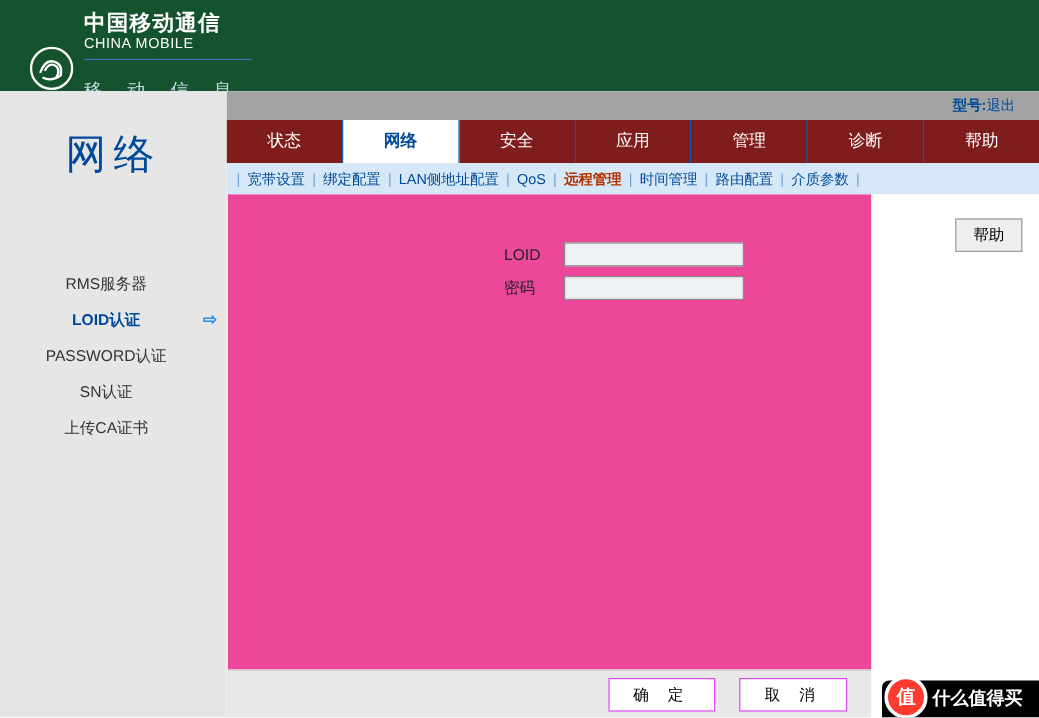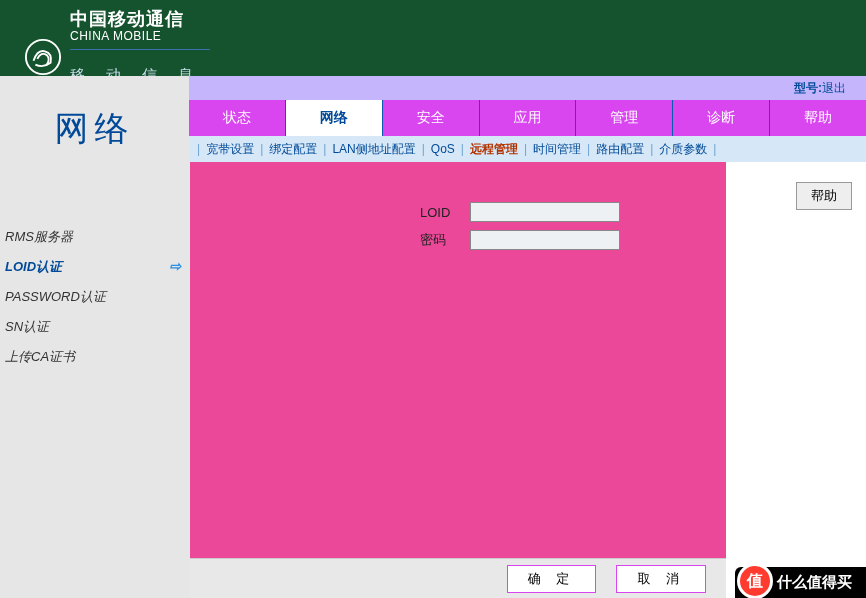--- a/index.html
+++ b/index.html
@@ -14,30 +14,30 @@
     .logo-sub { font-size: 15px; letter-spacing: 6px; margin-top: 6px; color: #cde; border-top: 1px solid #3a6fb0; padding-top: 16px; width: 140px; font-family: Liberation Mono, monospace; }
     .logo-wrap { display: flex; flex-direction: column; }
 
     .layout { display: flex; width: 866px; height: 522px; }
     .left-col { width: 189px; background: #e6e6e6; height: 100%; }
     .right-col { width: 677px; background: #fff; height: 100%; display: flex; flex-direction: column; }
 
     .section-title { color: #004a99; font-size: 34px; font-family: "KaiTi", "STKaiti", serif; text-align: center; padding: 30px 0 20px 0; letter-spacing: 6px; }
     
     .side-menu { margin-top: 50px; }
-    .side-item { text-align: left; padding: 6px 28px 6px 5px; font-size: 13px; color: #333; cursor: pointer; position: relative; font-family: Verdana, SimSun, sans-serif; font-style: italic; }
+    .side-item { text-align: center; padding: 6px 28px 6px 16px; font-size: 13px; color: #333; cursor: pointer; position: relative; font-family: Verdana, SimSun, sans-serif; }
     .side-item.active { color: #004a99; font-weight: bold; }
     .side-arrow { position: absolute; right: 8px; top: 6px; color: #2b8fe0; font-size: 14px; }
 
-    .topbar { background: #c4b5fd; height: 24px; display: flex; justify-content: flex-end; align-items: center; padding-right: 20px; color: #004a99; font-size: 12px; }
+    .topbar { background: #a3a3a3; height: 24px; display: flex; justify-content: flex-end; align-items: center; padding-right: 20px; color: #004a99; font-size: 12px; }
     .model-label { color: #004a99; font-weight: bold; }
     .model-val { font-family: Verdana, monospace; color: #004a99; margin: 0 12px 0 2px; }
     .logout { color: #004a99; cursor: pointer; }
 
-    .main-tabs { background: #d946ef; height: 36px; display: flex; }
+    .main-tabs { background: #7f1d1d; height: 36px; display: flex; }
     .main-tab { flex: 1; color: #fff; display: flex; align-items: center; justify-content: center; font-size: 14px; cursor: pointer; border-right: 1px solid #0a5ab0; }
     .main-tab:last-child { border-right: none; }
     .main-tab.active { background: #fff; color: #004a99; font-weight: bold; }
 
     .sub-tabs { background: #d6e8f7; height: 26px; display: flex; align-items: center; padding-left: 6px; color: #004a99; font-size: 12px; }
     .sub-tab { padding: 0 4px; cursor: pointer; }
     .sub-sep { color: #6fa3d0; padding: 0 2px; }
     .sub-tab.active { color: #b23300; font-weight: bold; }
 
     .content-area { flex: 1; position: relative; background: #fff; border-left: 1px solid #e6e6e6; }

